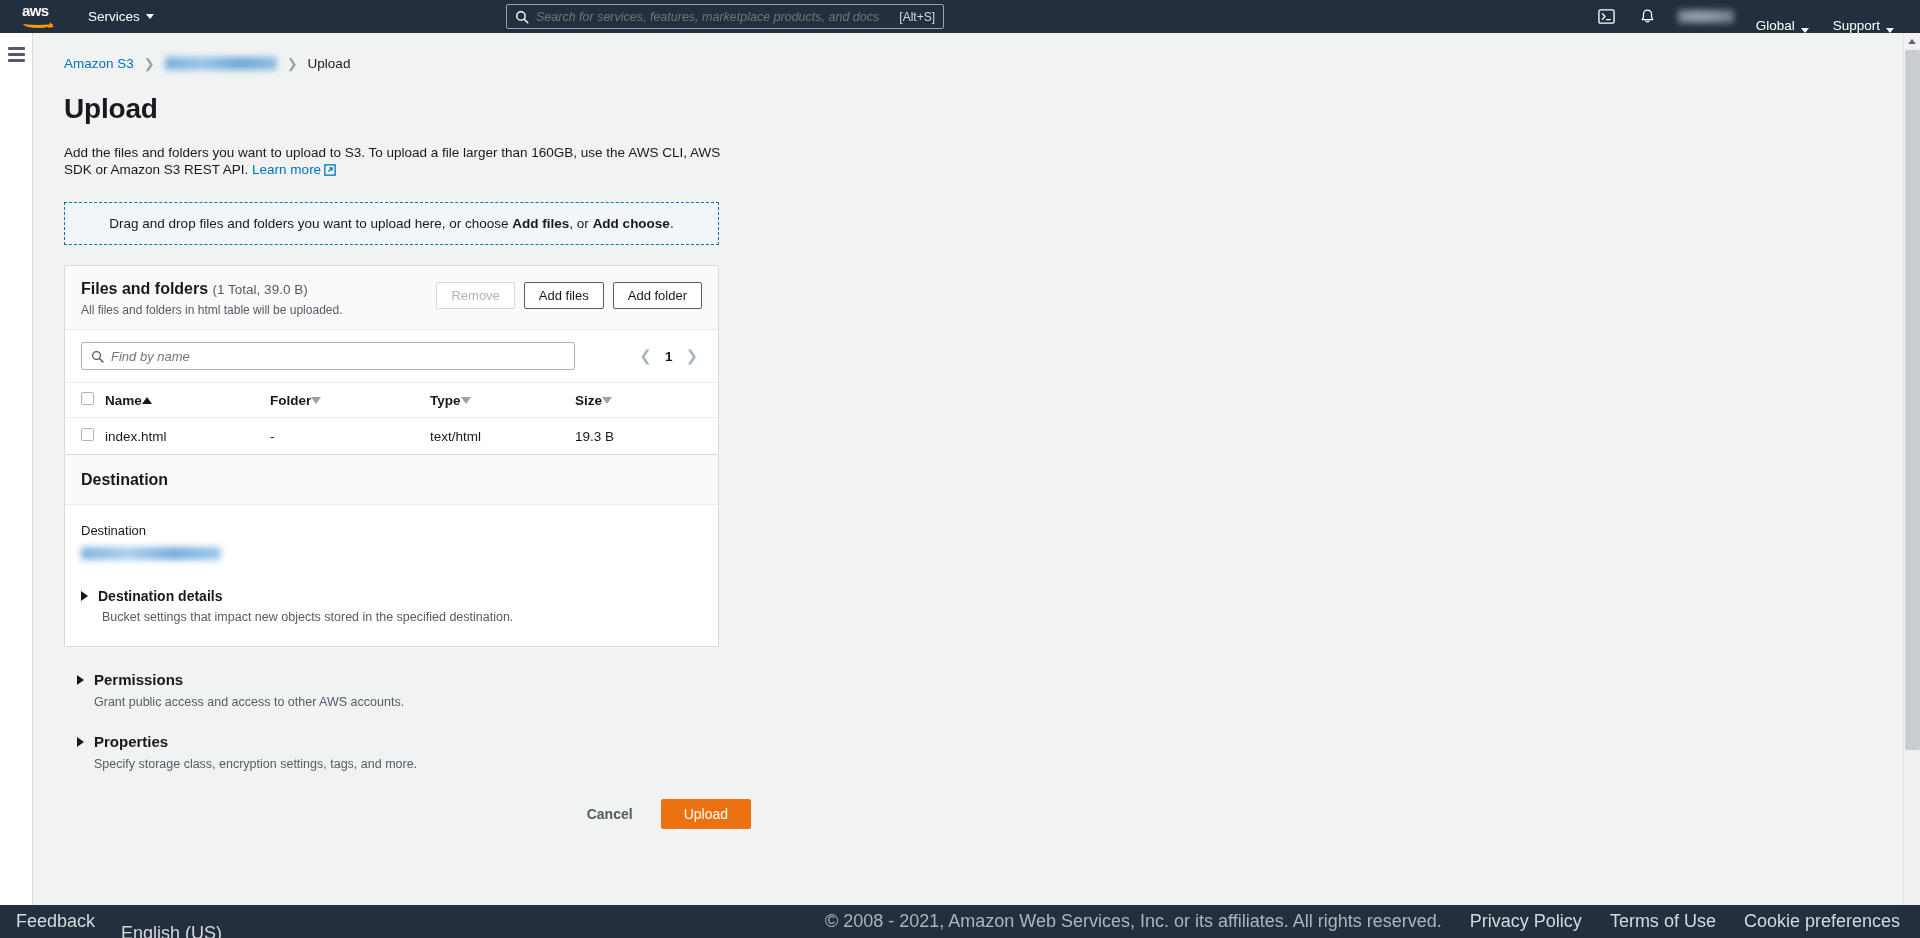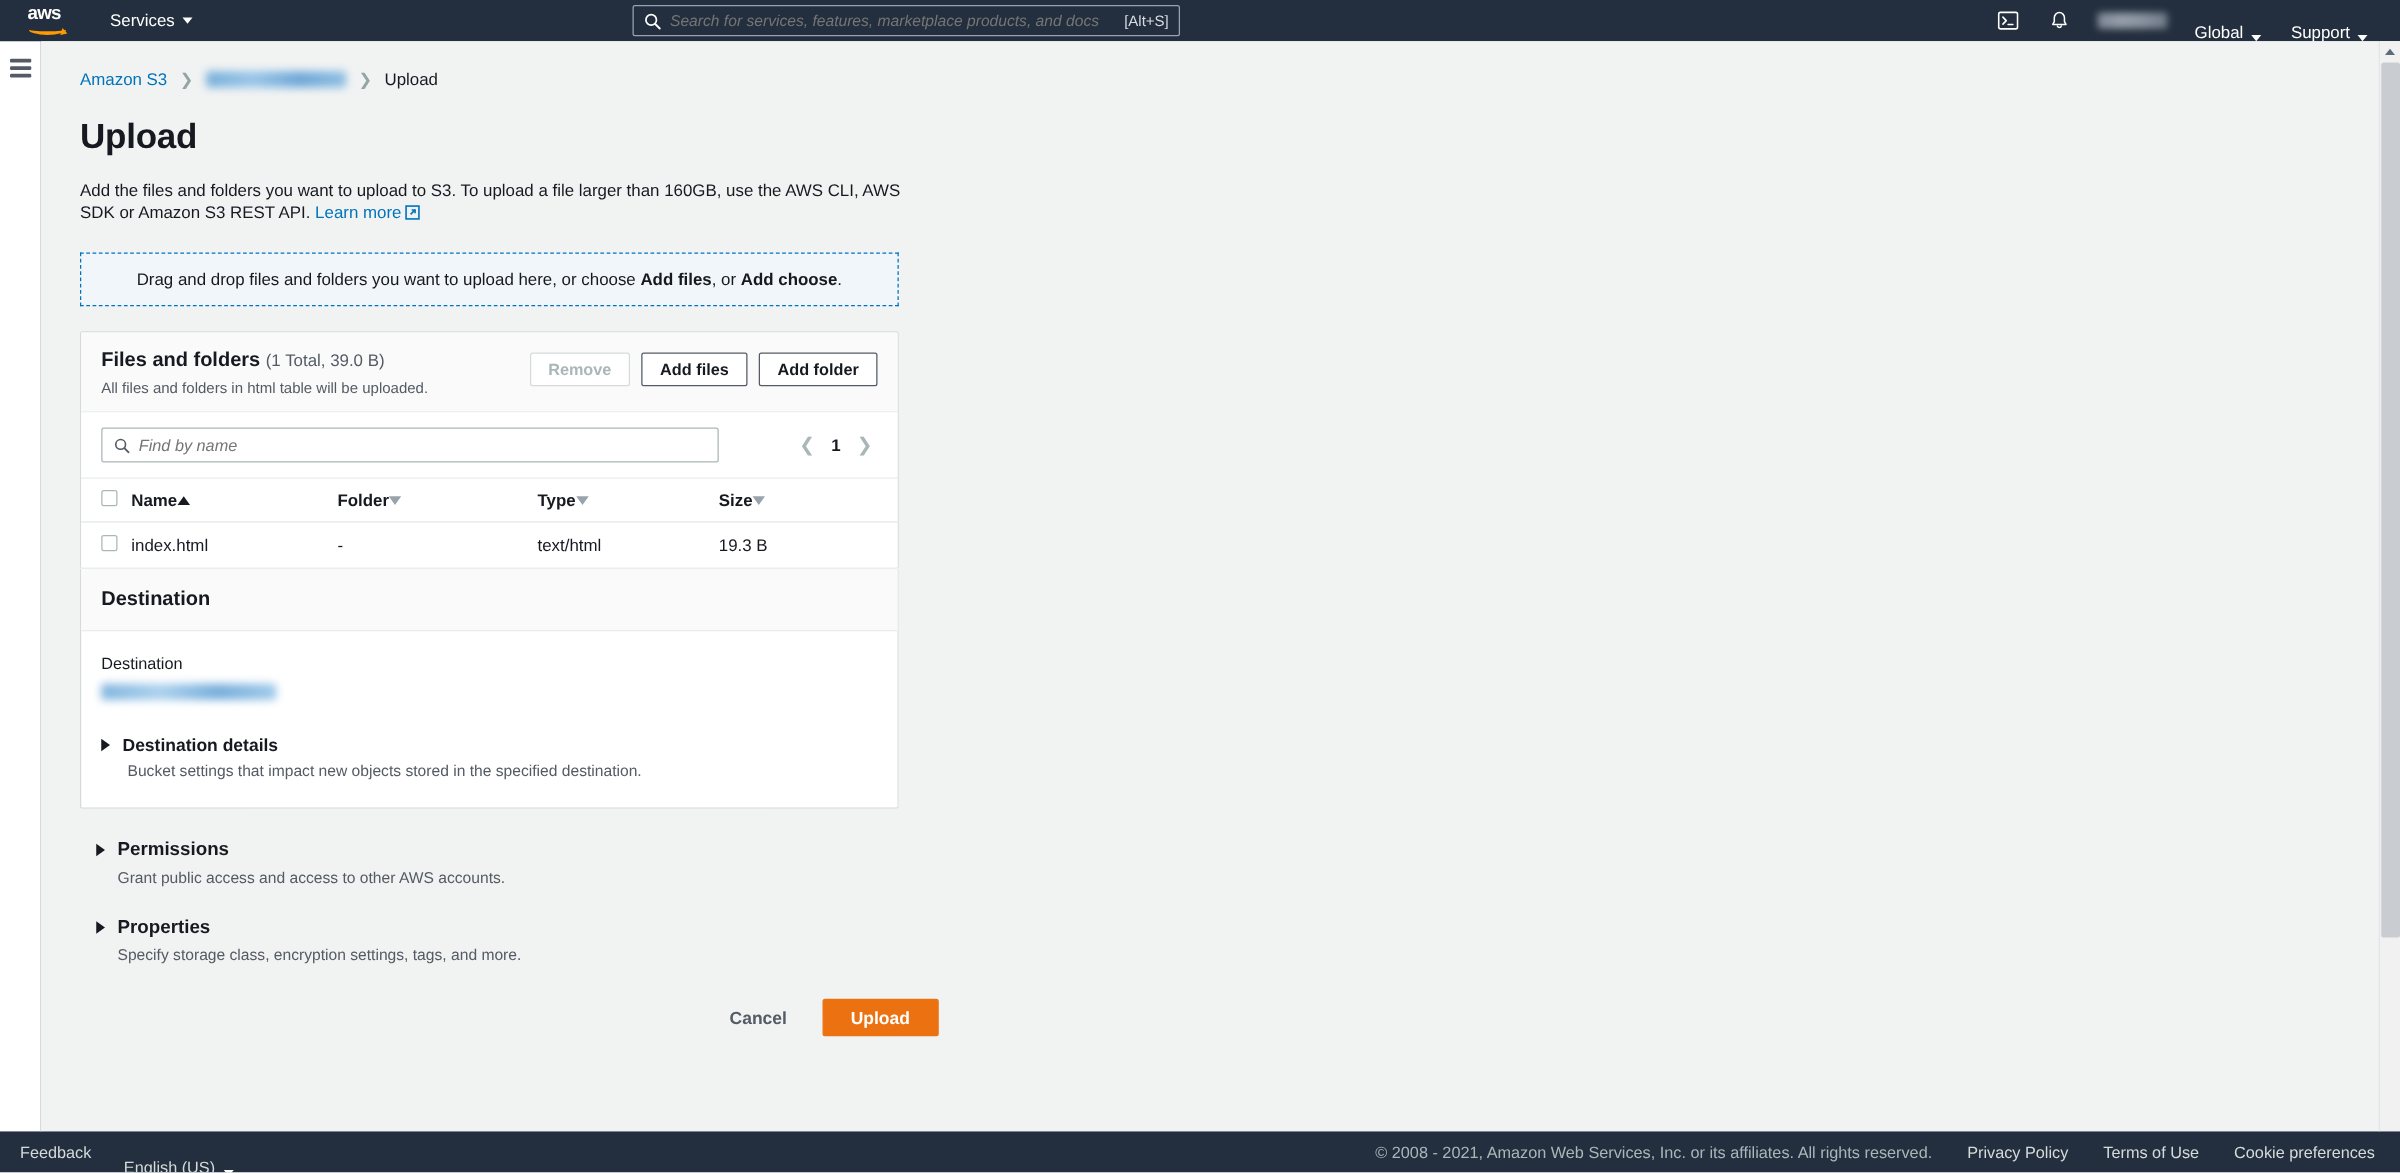--- a/index.html
+++ b/index.html
@@ -262,21 +262,21 @@
   .btn-group {
     display: flex;
     gap: 9px;
     align-items: center;
     padding-top: 2px;
   }
   .btn {
     height: 27px;
     padding: 0 14px;
     font-size: 13px;
-    font-weight: bold;
+    font-weight: normal;
     border-radius: 2px;
     border: 1px solid #545b64;
     background: #ffffff;
     color: #16191f;
     cursor: pointer;
     font-family: "Liberation Sans", sans-serif;
     display: flex;
     align-items: center;
     text-align: center;
   }
@@ -510,21 +510,21 @@
     border-bottom: 5px solid #5f6b7a;
   }
 
   
   .footer {
     height: 33px;
     background: #232f3e;
     display: flex;
     align-items: center;
     color: #d5dbdb;
-    font-size: 13px;
+    font-size: 18px;
   }
   .footer-left { display: flex; align-items: center; gap: 26px; padding-left: 16px; }
   .footer-right { margin-left: auto; display: flex; align-items: center; gap: 28px; padding-right: 20px; }
   .footer a, .footer .fitem { color: #d5dbdb; text-decoration: none; cursor: pointer; }
   .footer .copyright { color: #aab7b8; cursor: default; }
   .lang-sel { display: flex; align-items: flex-end; gap: 7px; cursor: pointer; margin-top: 24px; }
 </style>
 </head>
 <body>
 

